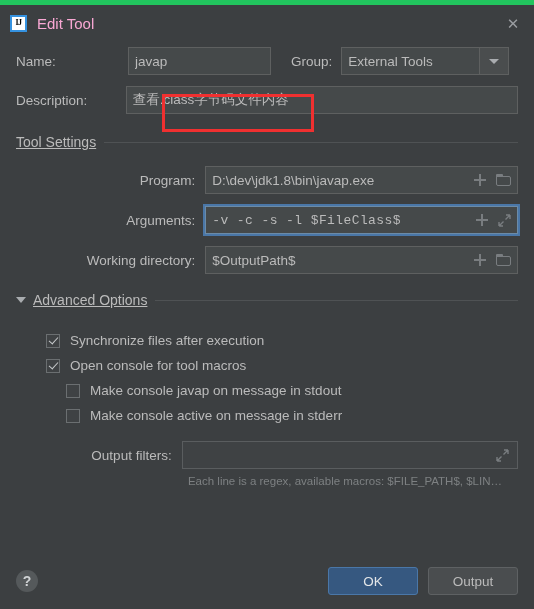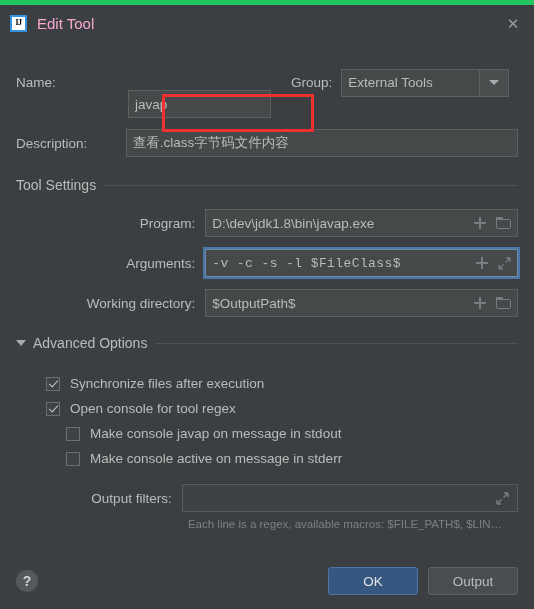--- a/index.html
+++ b/index.html
@@ -103,21 +103,21 @@
   }
   .field .val {
     flex: 1 1 auto;
     white-space: nowrap;
     overflow: hidden;
   }
 
   
   .name-row { margin-top: 6px; }
   .name-label { width: 112px; }
-  .name-field { width: 143px; margin-top: 43px; }
+  .name-field { width: 143px; }
   .group-label { margin-left: 20px; margin-right: 9px; }
   .combo {
     width: 168px;
     height: 28px;
     display: flex;
     box-sizing: border-box;
     border: 1px solid #5e6060;
     background: #45494a;
   }
   .combo .cval {
@@ -148,20 +148,21 @@
   
   .desc-label { width: 112px; }
   .desc-field { width: 400px; }
 
   
   .section {
     display: flex;
     align-items: center;
     margin-top: 20px;
     margin-bottom: 16px;
+    text-decoration: underline;
   }
   .section-title {
     font-size: 14px;
     color: #bbbbbb;
     white-space: nowrap;
     padding-right: 8px;
   }
   .section-line {
     flex: 1 1 auto;
     height: 1px;
@@ -467,21 +468,21 @@
       <div class="section-title">Advanced Options</div>
       <div class="section-line"></div>
     </div>
 
     <div class="cb-row">
       <div class="checkbox checked"></div>
       <div class="cb-label">Synchronize files after execution</div>
     </div>
     <div class="cb-row">
       <div class="checkbox checked"></div>
-      <div class="cb-label">Open console for tool regex</div>
+      <div class="cb-label">Open console for tool macros</div>
     </div>
     <div class="cb-row indent">
       <div class="checkbox"></div>
       <div class="cb-label">Make console javap on message in stdout</div>
     </div>
     <div class="cb-row indent">
       <div class="checkbox"></div>
       <div class="cb-label">Make console active on message in stderr</div>
     </div>
 

